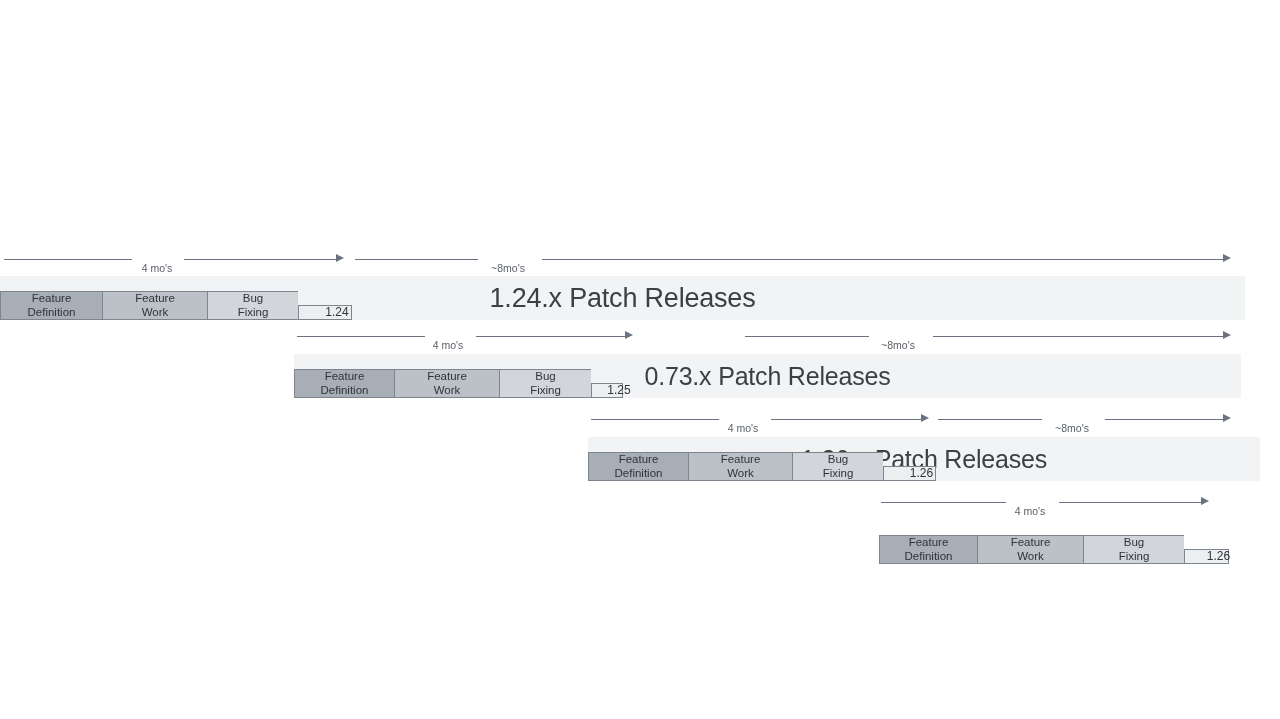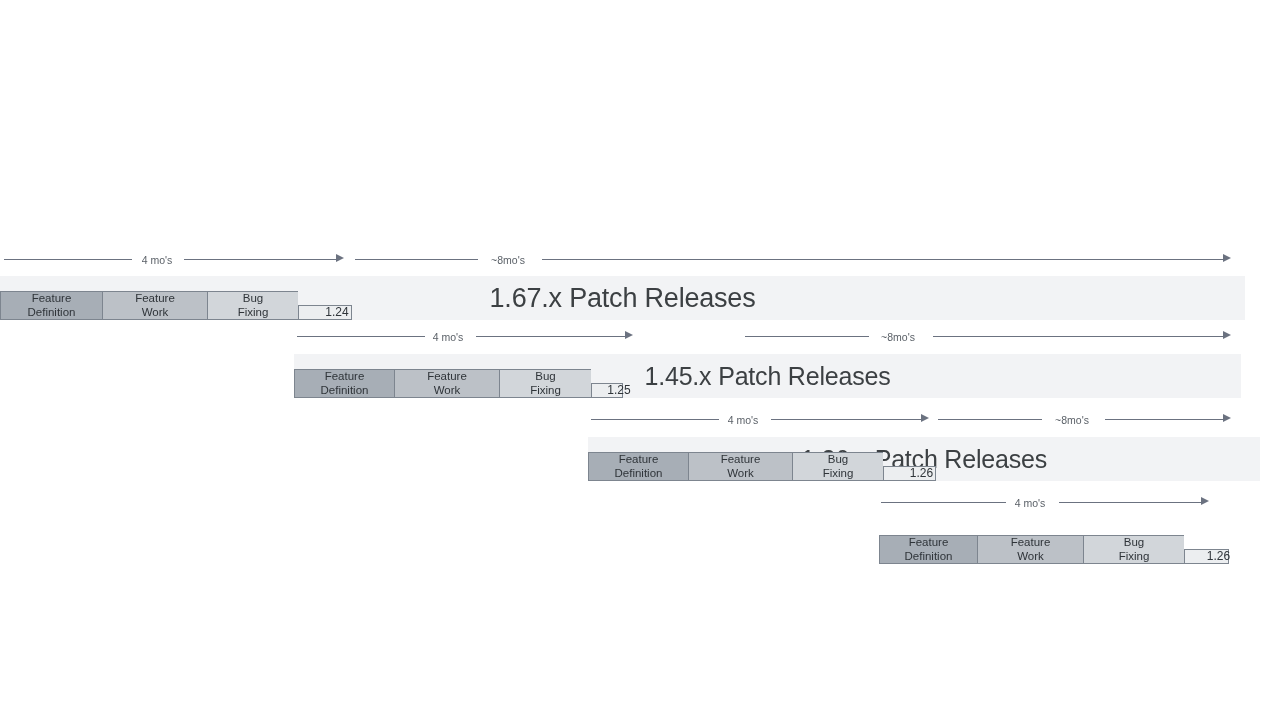--- a/index.html
+++ b/index.html
@@ -91,34 +91,34 @@
     position: absolute;
     top: 4px;
     width: 0;
     height: 0;
     border-top: 4px solid transparent;
     border-bottom: 4px solid transparent;
     border-left: 8px solid #6b7280;
   }
   .m-label {
     position: absolute;
-    top: 4px;
+    top: 12px;
     font-size: 10.5px;
     color: #5b6168;
     white-space: nowrap;
     transform: translateX(-50%);
   }
 </style>
 </head>
 <body>
 
 <div id="canvas">
 
   <div class="patch-band r1" style="left:0px; top:276px; width:1245px;">
-    <span class="patch-label">1.67.x Patch Releases</span>
+    <span class="patch-label">1.24.x Patch Releases</span>
   </div>
 
   <div class="measure" style="left:4px; top:250px; width:341px;">
     <div class="m-seg" style="left:0px; width:128px;"></div>
     <div class="m-seg" style="left:180px; width:153px;"></div>
     <div class="m-head" style="left:332px;"></div>
     <div class="m-label" style="left:153px;">4 mo's</div>
   </div>
 
   <div class="measure" style="left:355px; top:250px; width:880px;">
@@ -142,21 +142,21 @@
         <span>Bug</span>
         <span>Fixing</span>
       </div>
       <div class="phase p4" style="width:54px;">
         <span>1.24</span>
       </div>
     </div>
   </div>
 
   <div class="patch-band r2" style="left:294px; top:354px; width:947px;">
-    <span class="patch-label">1.45.x Patch Releases</span>
+    <span class="patch-label">0.73.x Patch Releases</span>
   </div>
 
   <div class="measure" style="left:297px; top:327px; width:338px;">
     <div class="m-seg" style="left:0px; width:128px;"></div>
     <div class="m-seg" style="left:179px; width:150px;"></div>
     <div class="m-head" style="left:328px;"></div>
     <div class="m-label" style="left:151px;">4 mo's</div>
   </div>
 
   <div class="measure" style="left:745px; top:327px; width:490px;">

